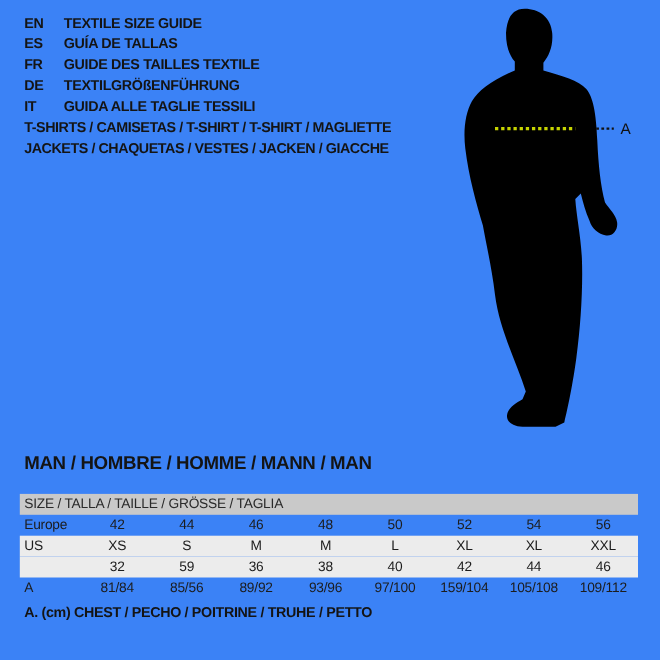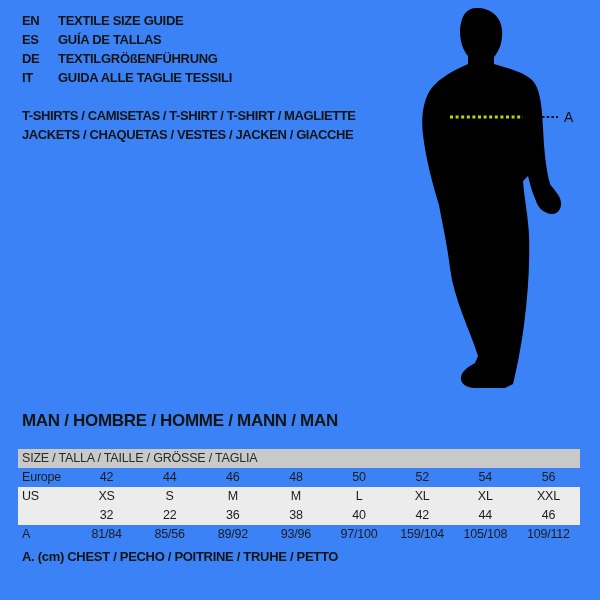--- a/index.html
+++ b/index.html
@@ -37,20 +37,24 @@
 <div class="page">
 
   <div class="lang-list">
     <div class="lang-row">
       <span class="lang-code">EN</span>
       <span class="lang-label">TEXTILE SIZE GUIDE</span>
     </div>
     <div class="lang-row">
       <span class="lang-code">ES</span>
       <span class="lang-label">GUÍA DE TALLAS</span>
+    </div>
+    <div class="lang-row">
+      <span class="lang-code">FR</span>
+      <span class="lang-label">GUIDE DES TAILLES TEXTILE</span>
     </div>
     <div class="lang-row">
       <span class="lang-code">DE</span>
       <span class="lang-label">TEXTILGRÖßENFÜHRUNG</span>
     </div>
     <div class="lang-row">
       <span class="lang-code">IT</span>
       <span class="lang-label">GUIDA ALLE TAGLIE TESSILI</span>
     </div>
   </div>
@@ -121,21 +125,21 @@
       <div class="t-cell">M</div>
       <div class="t-cell">L</div>
       <div class="t-cell">XL</div>
       <div class="t-cell">XL</div>
       <div class="t-cell">XXL</div>
     </div>
 
     <div class="t-row striped">
       <div class="t-label"></div>
       <div class="t-cell">32</div>
-      <div class="t-cell">22</div>
+      <div class="t-cell">59</div>
       <div class="t-cell">36</div>
       <div class="t-cell">38</div>
       <div class="t-cell">40</div>
       <div class="t-cell">42</div>
       <div class="t-cell">44</div>
       <div class="t-cell">46</div>
     </div>
 
     <div class="t-row">
       <div class="t-label">A</div>

